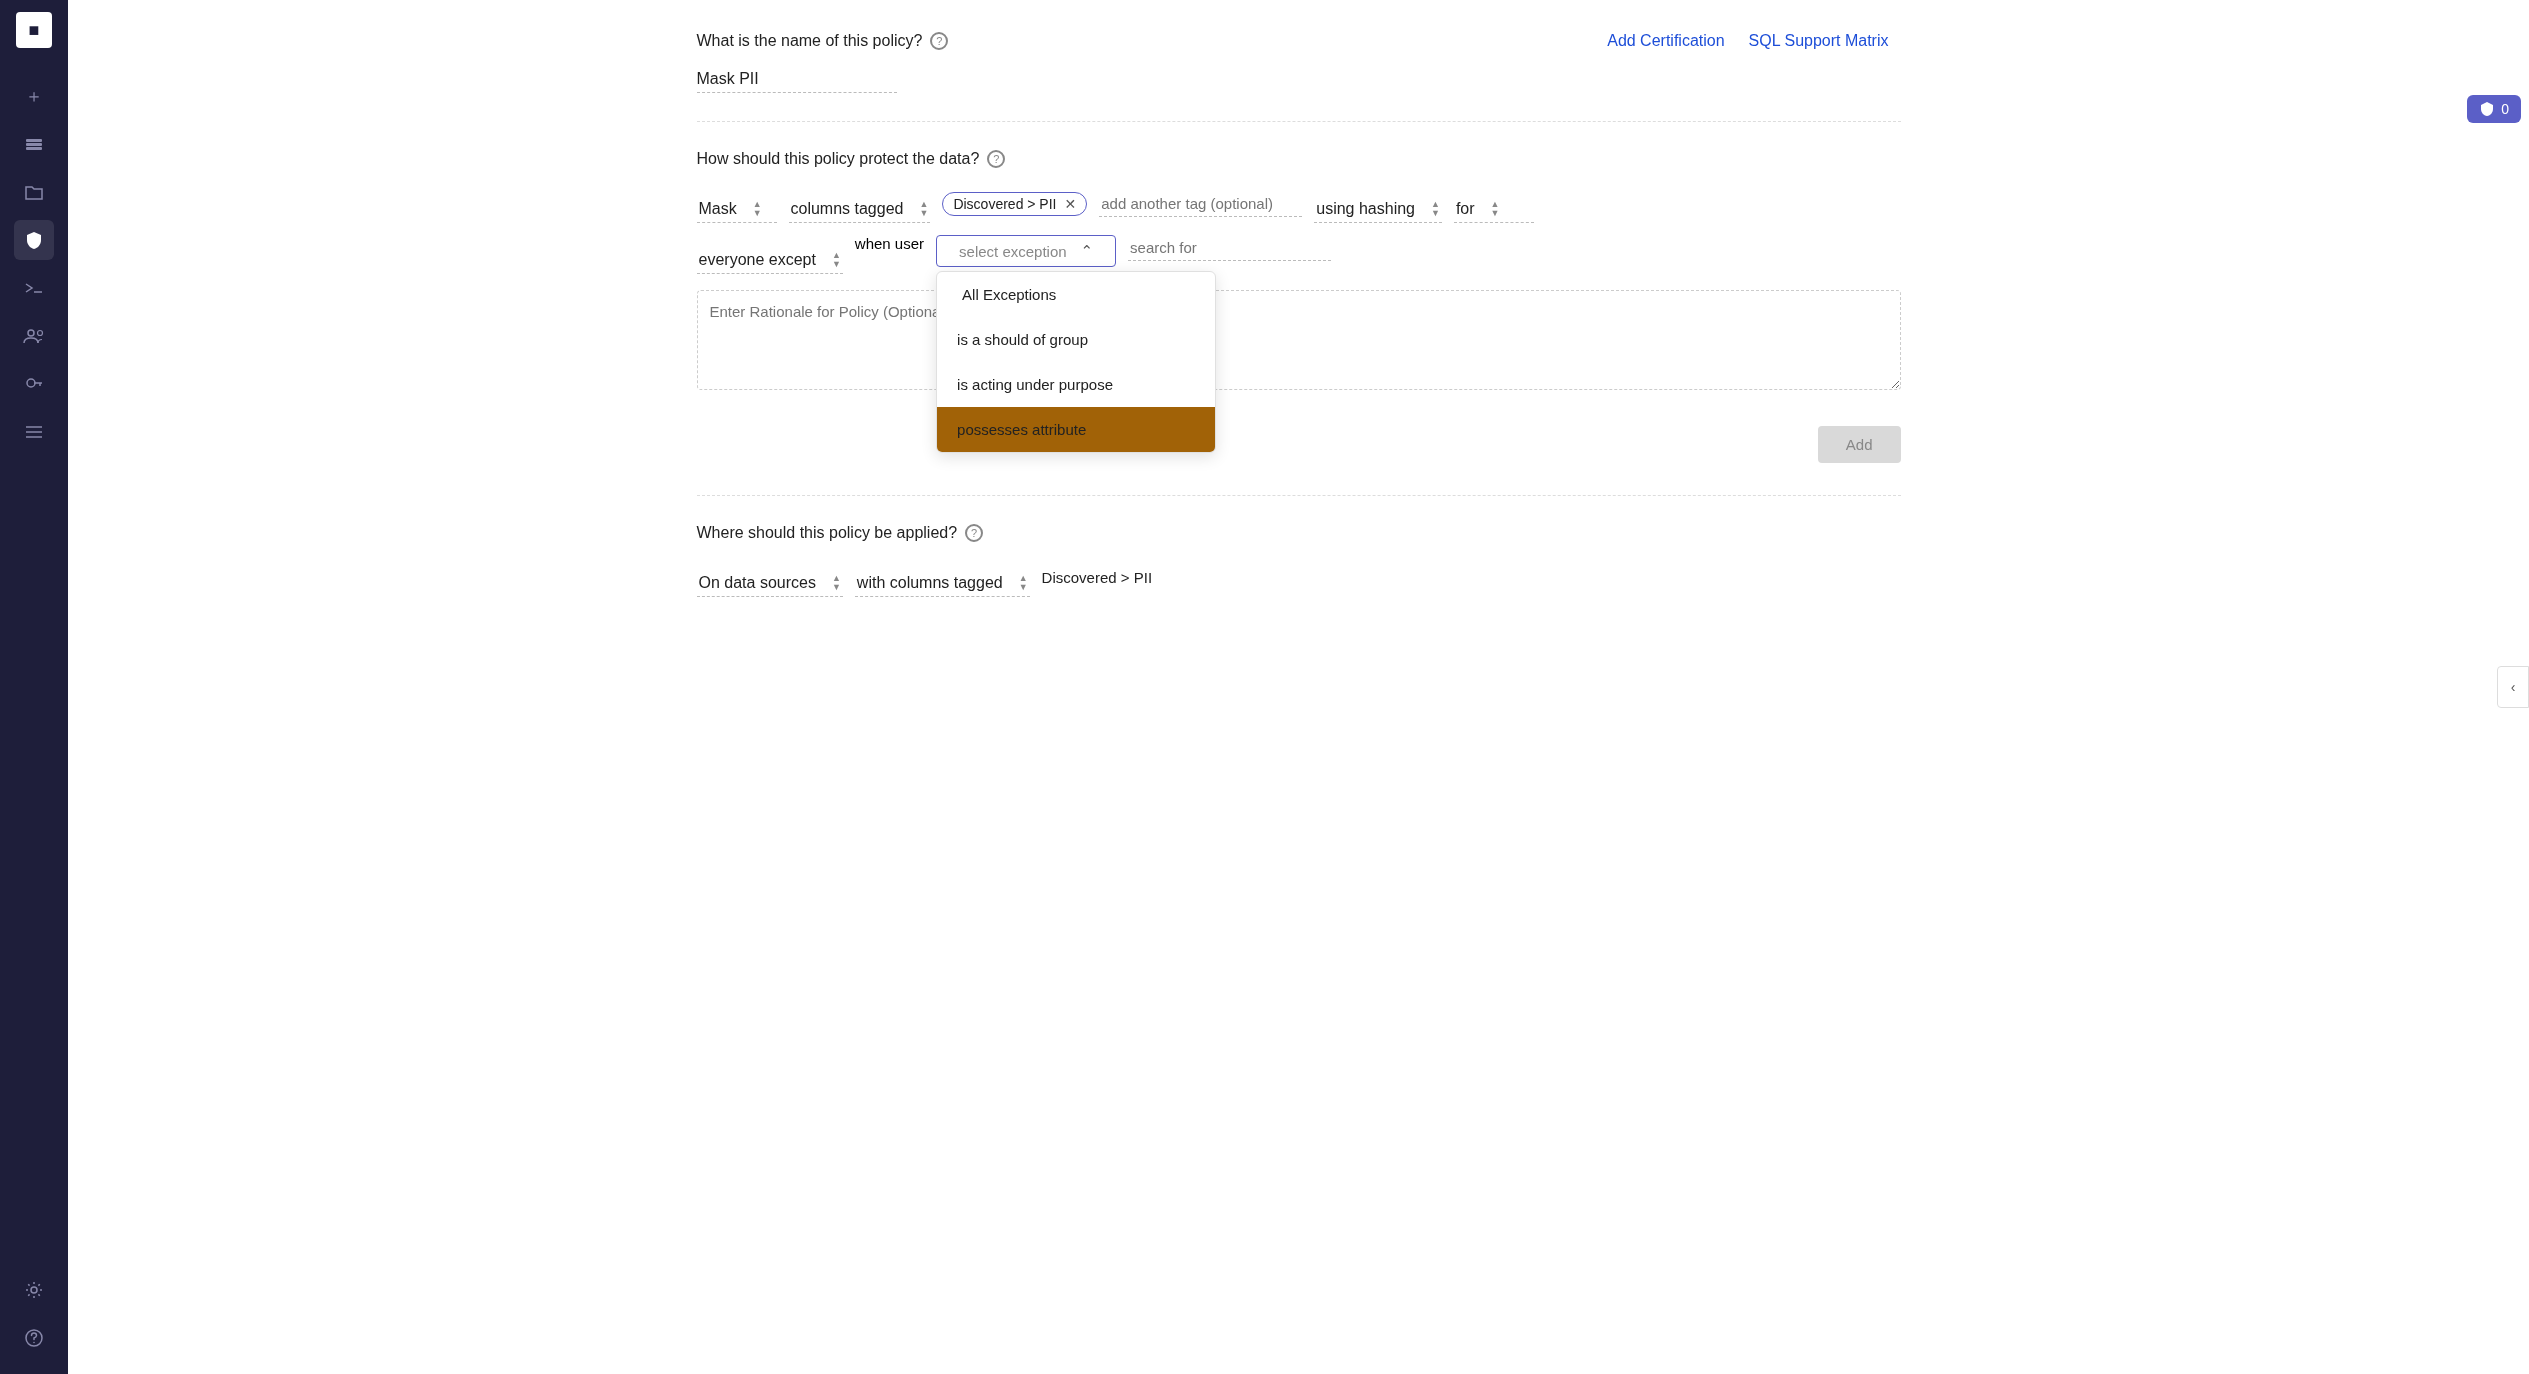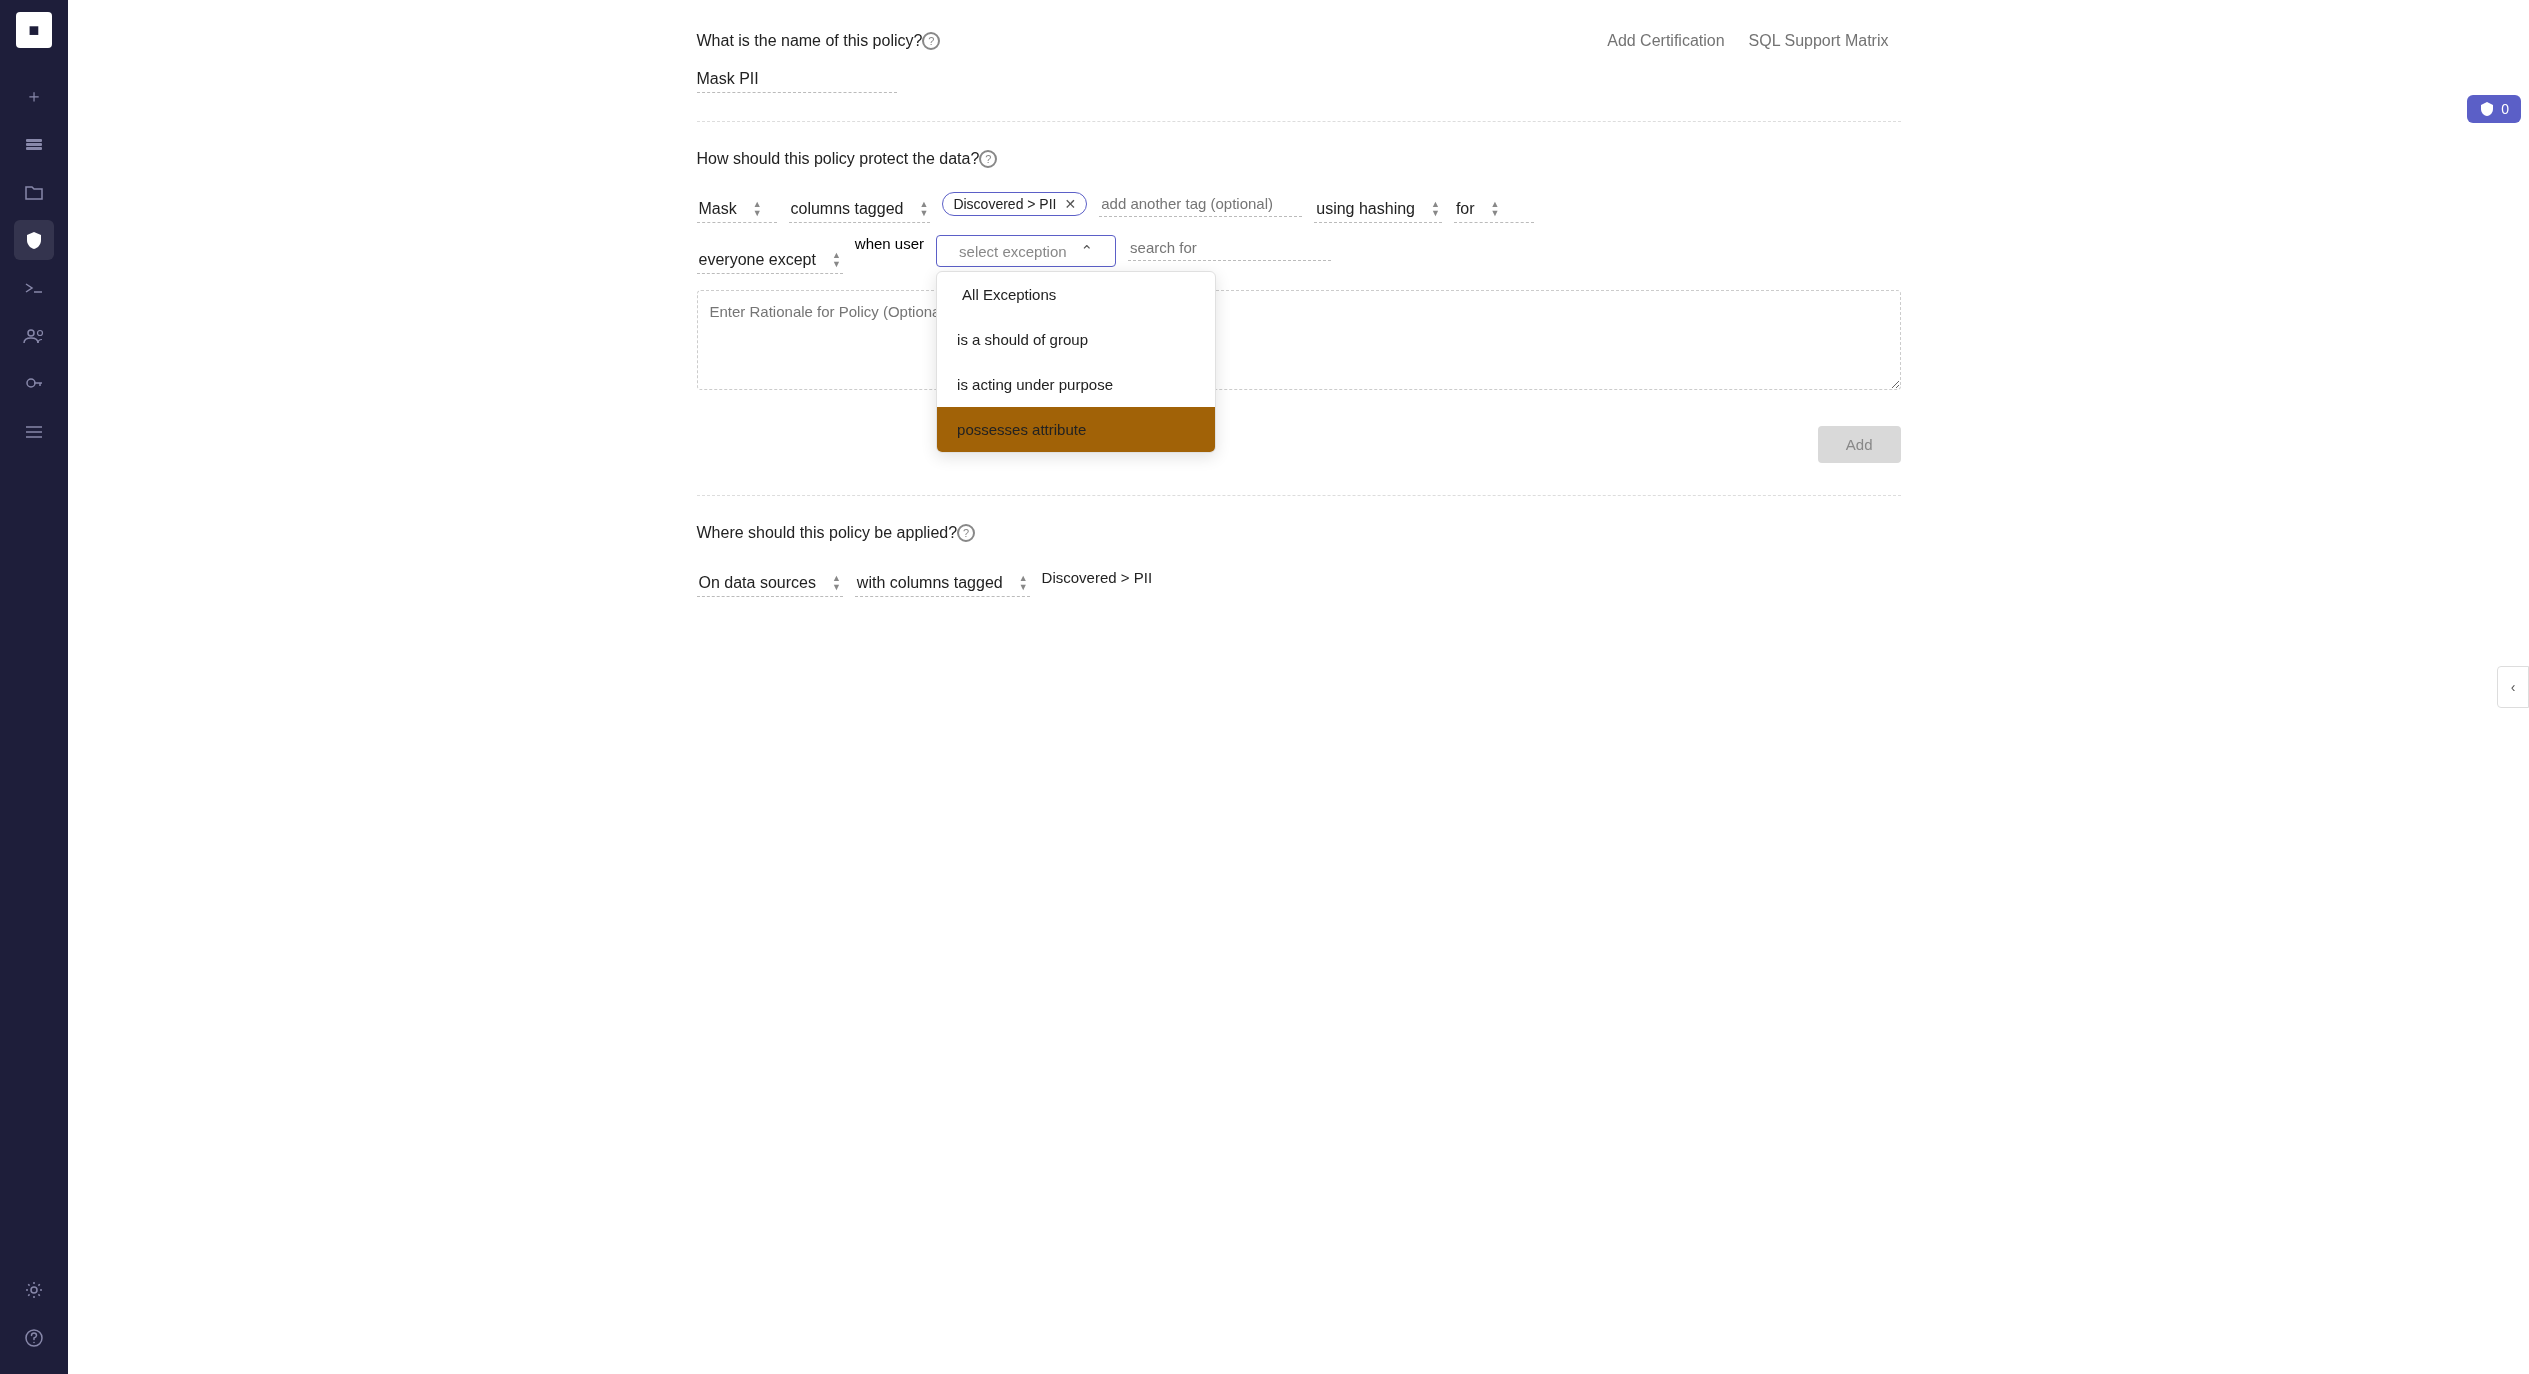--- a/index.html
+++ b/index.html
@@ -94,35 +94,35 @@
 
     .header-actions {
       position: absolute;
       top: 32px;
       right: 60px;
       display: flex;
       gap: 24px;
       align-items: center;
     }
     .header-link {
-      color: #737373;
+      color: #1d4ed8;
       font-size: 16px;
       cursor: pointer;
       text-decoration: none;
     }
 
     
     .section-label {
       font-size: 16px;
       color: #222;
       font-weight: 500;
       margin-bottom: 16px;
       display: flex;
       align-items: center;
-      gap: 0;
+      gap: 8px;
     }
     .section-label .help-icon {
       width: 18px; height: 18px;
       border: 2px solid #888;
       border-radius: 50%;
       display: flex; align-items: center; justify-content: center;
       font-size: 11px;
       color: #888;
       cursor: pointer;
     }

